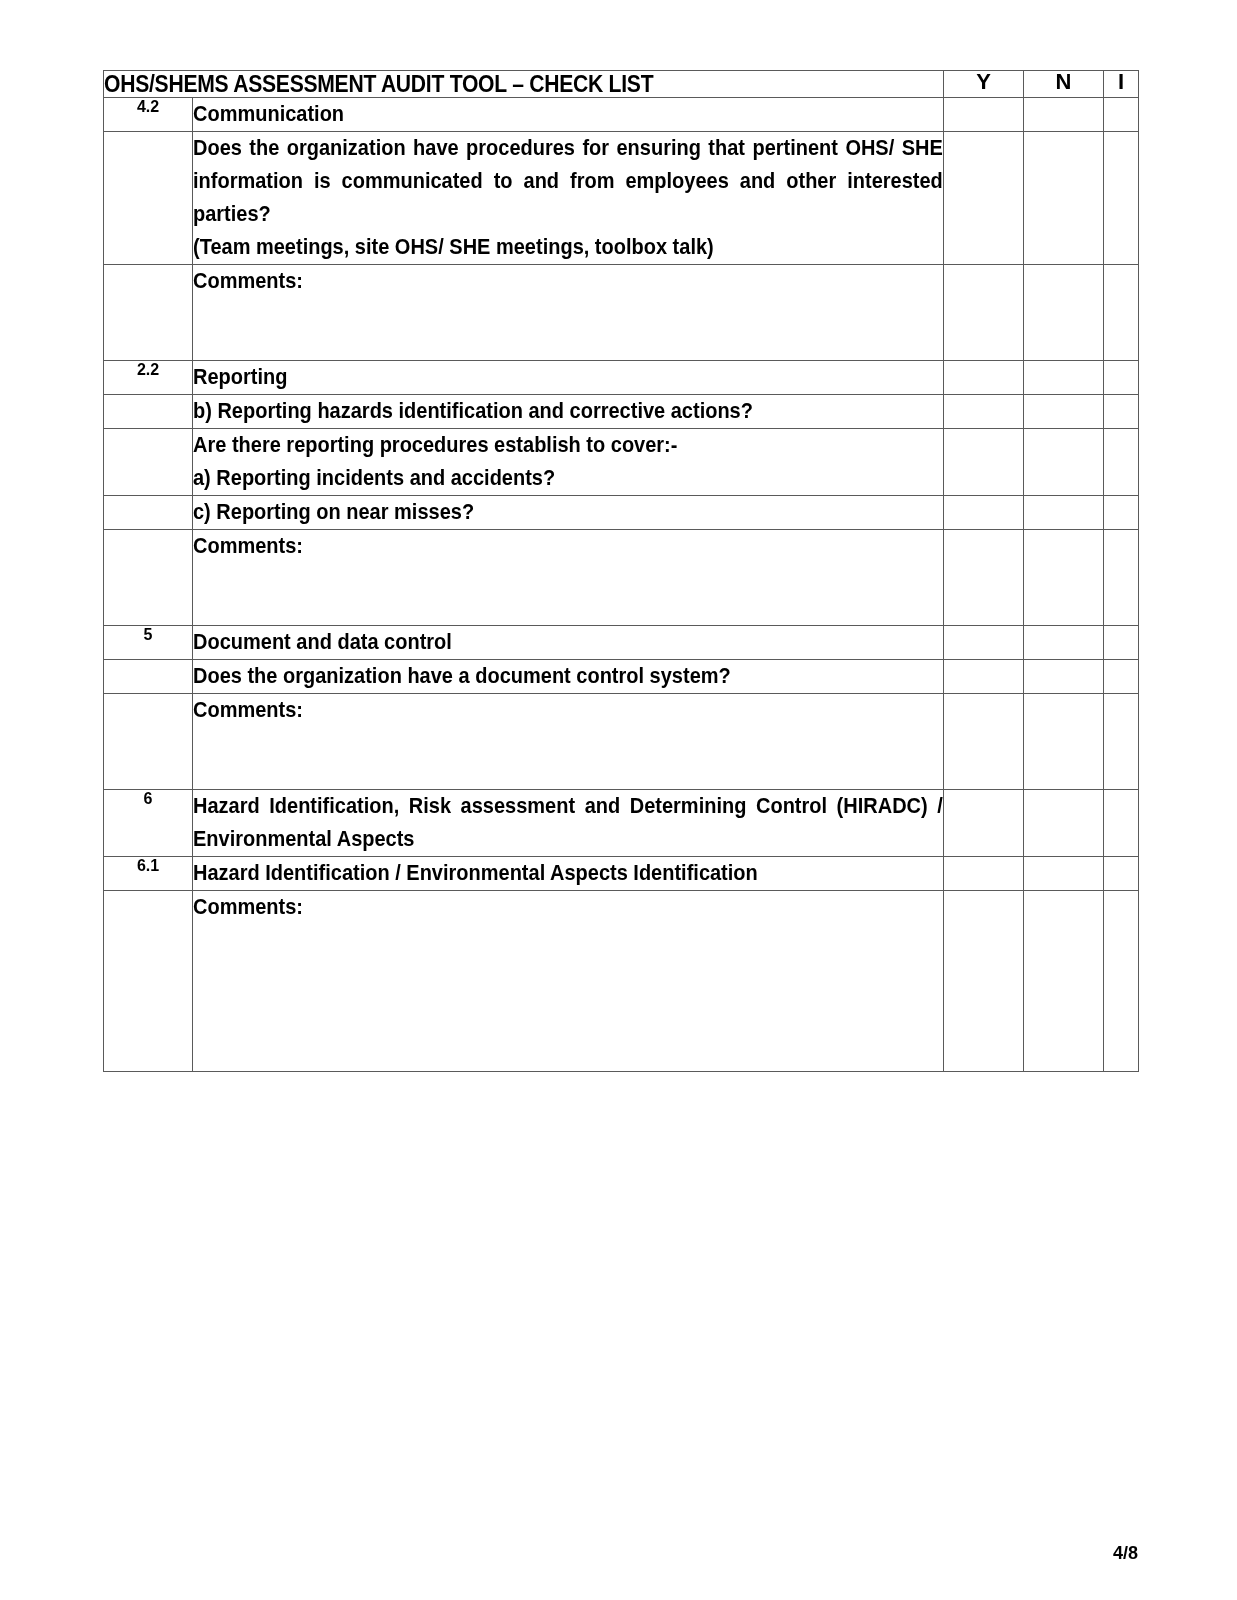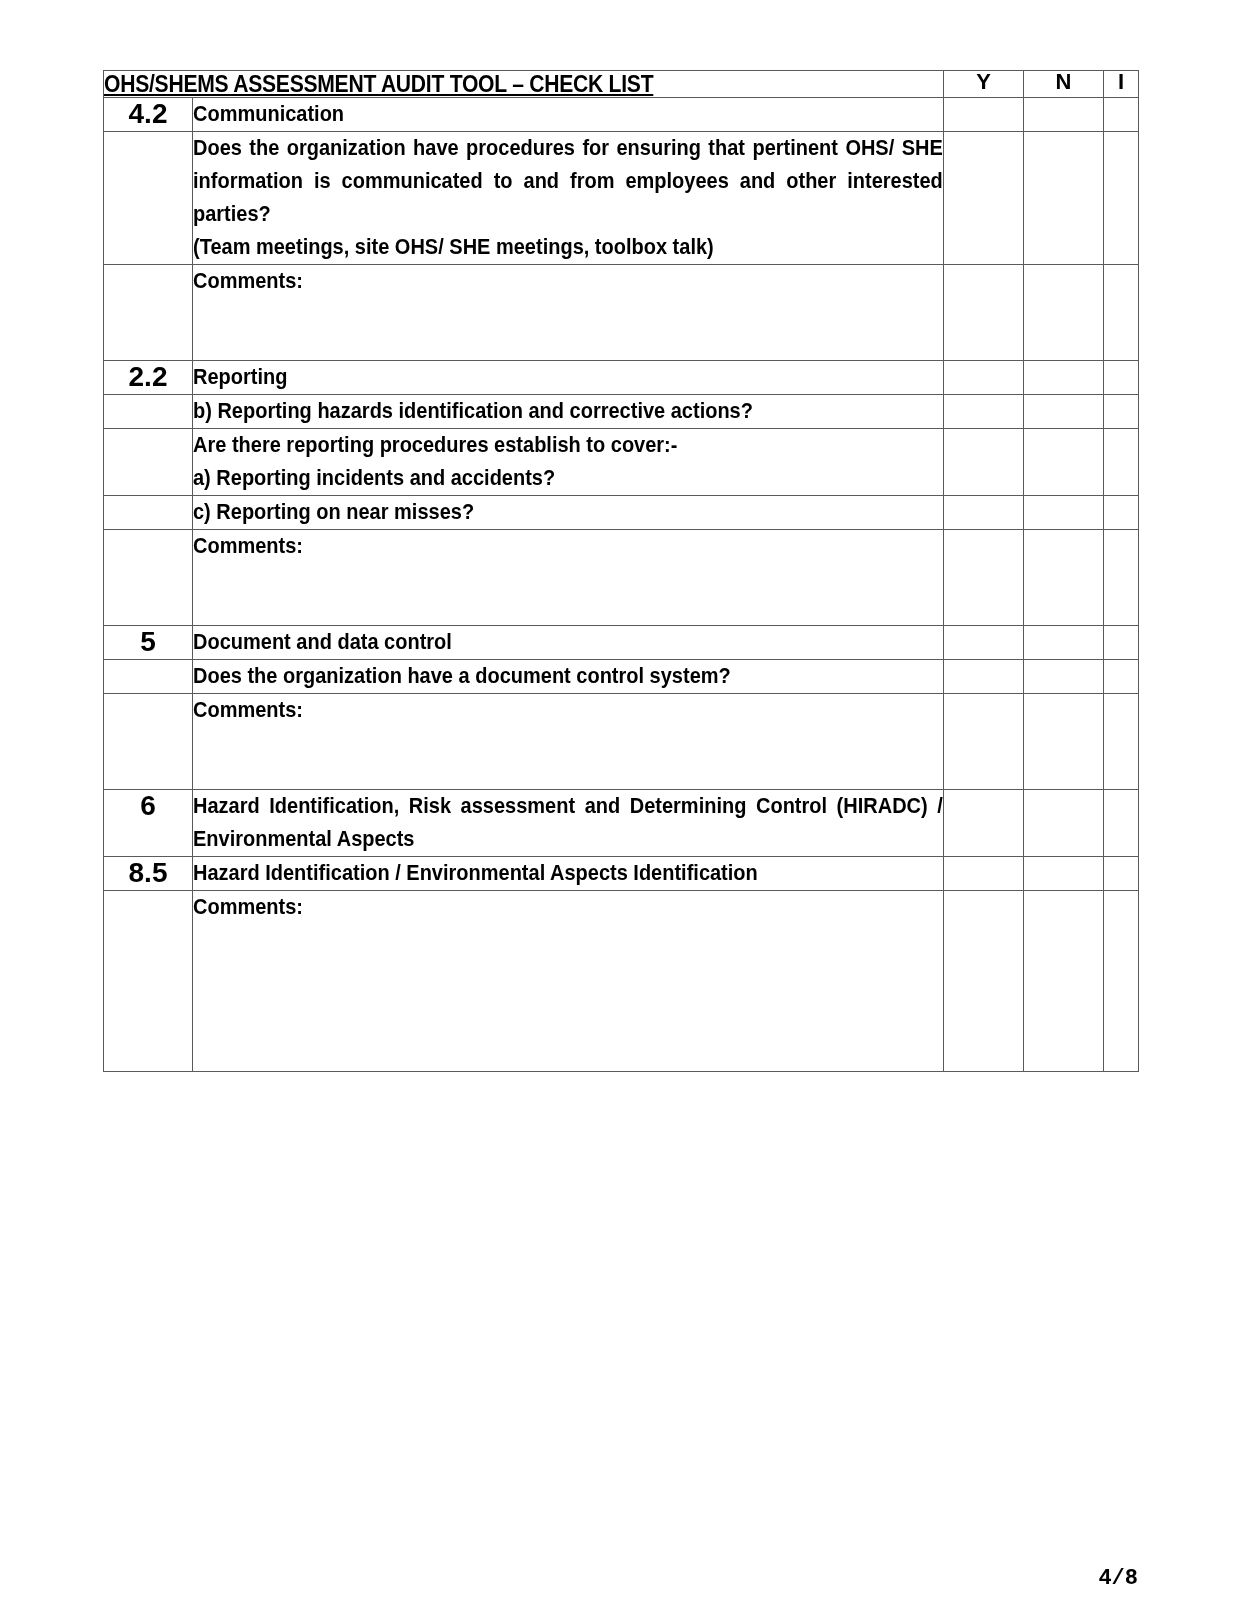--- a/index.html
+++ b/index.html
@@ -43,21 +43,20 @@
   
   col.c-num   { width: 89px; }
   col.c-text  { width: 751px; }
   col.c-y     { width: 80px; }
   col.c-n     { width: 80px; }
   col.c-i     { width: 35px; }
 
   
   .hdr-title-cell {
     padding: 16px 0 18px 10px;
-    text-decoration: underline;
   }
   .hdr-title {
     font-family: "Liberation Sans Narrow", "Liberation Sans", sans-serif;
     font-weight: bold;
     font-size: 24px;
     letter-spacing: -0.3px;
     transform: scaleX(0.88);
     transform-origin: left center;
     white-space: nowrap;
     line-height: 1.1;
@@ -71,21 +70,21 @@
   .hdr-mark {
     display: block;
     line-height: 1;
   }
 
   
   .num-cell {
     text-align: center;
     vertical-align: top;
     font-weight: bold;
-    font-size: 28px;
+    font-size: 16px;
     padding-top: 13px;
   }
   .num-cell.blank { padding-top: 0; }
 
   
   .txt-cell {
     padding: 11px 10px 10px 12px;
   }
   .txt {
     font-family: "Liberation Sans Narrow", "Liberation Sans", sans-serif;
@@ -115,23 +114,22 @@
   .h-comment-2 { height: 95px; }
   .h-comment-3 { height: 95px; }
   .h-comment-4 { height: 180px; }
 
   
   .page-number {
     position: absolute;
     right: 99px;
     top: 1543px;
     font-weight: bold;
-    font-size: 22px;
-    font-family: Liberation Mono, monospace;
-    margin-top: 23px;
+    font-size: 18px;
+    font-family: Liberation Sans, sans-serif;
   }
 </style>
 </head>
 <body>
 
 <div class="page">
 
   <table class="audit-table">
     <colgroup>
       <col class="c-num">
@@ -276,21 +274,21 @@
         <td class="num-cell">6</td>
         <td class="txt-cell">
           <div class="txt justify">Hazard Identification, Risk assessment and Determining Control (HIRADC) / Environmental Aspects</div>
         </td>
         <td class="mark-cell"></td>
         <td class="mark-cell"></td>
         <td class="mark-cell"></td>
       </tr>
 
       <tr>
-        <td class="num-cell">8.5</td>
+        <td class="num-cell">6.1</td>
         <td class="txt-cell">
           <div class="txt justify">Hazard Identification / Environmental Aspects Identification</div>
         </td>
         <td class="mark-cell"></td>
         <td class="mark-cell"></td>
         <td class="mark-cell"></td>
       </tr>
 
 
       <tr>

